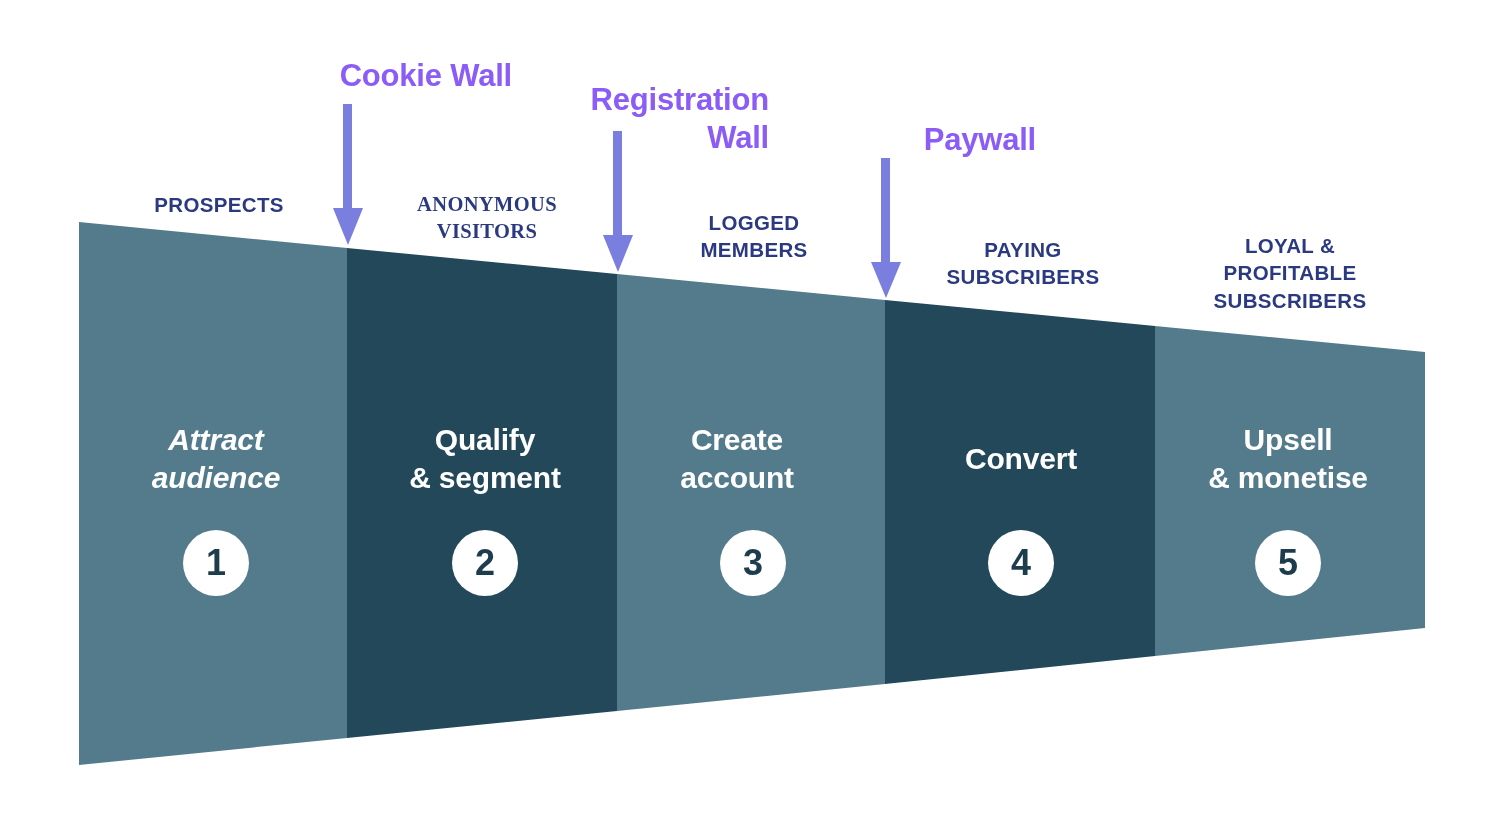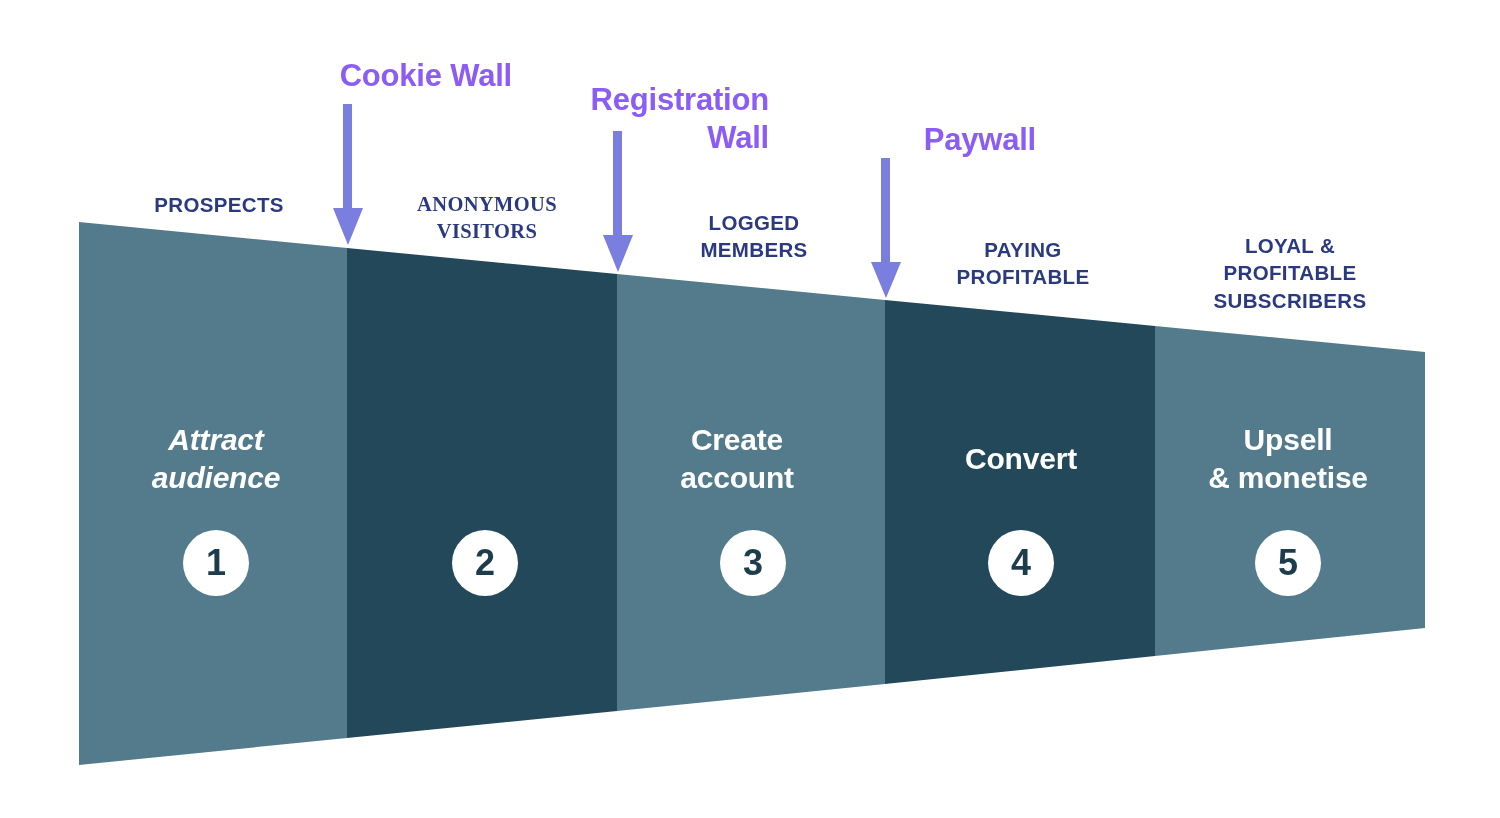--- a/index.html
+++ b/index.html
@@ -123,29 +123,31 @@
 
   <div class="aud-label" style="left:219px; top:191px; width:300px;">PROSPECTS</div>
 
   <div class="aud-label" style="left:487px; top:191px; width:300px;font-family:Liberation Serif, serif;">ANONYMOUS
 VISITORS</div>
 
   <div class="aud-label" style="left:754px; top:209px; width:300px;">LOGGED
 MEMBERS</div>
 
   <div class="aud-label" style="left:1023px; top:236px; width:300px;">PAYING
-PROFITABLE</div>
+SUBSCRIBERS</div>
 
   <div class="aud-label" style="left:1290px; top:232px; width:300px;">LOYAL &amp;
 PROFITABLE
 SUBSCRIBERS</div>
 
   <div class="step-title" style="left:216px; top:421px; width:260px;font-style:italic;">Attract
 audience</div>
 
+  <div class="step-title" style="left:485px; top:421px; width:270px;">Qualify
+&amp; segment</div>
 
   <div class="step-title" style="left:737px; top:421px; width:265px;">Create
 account</div>
 
   <div class="step-title" style="left:1021px; top:440px; width:265px;">Convert</div>
 
   <div class="step-title" style="left:1288px; top:421px; width:265px;">Upsell
 &amp; monetise</div>
 
   <div class="step-badge" style="left:216px; top:530px;">1</div>

